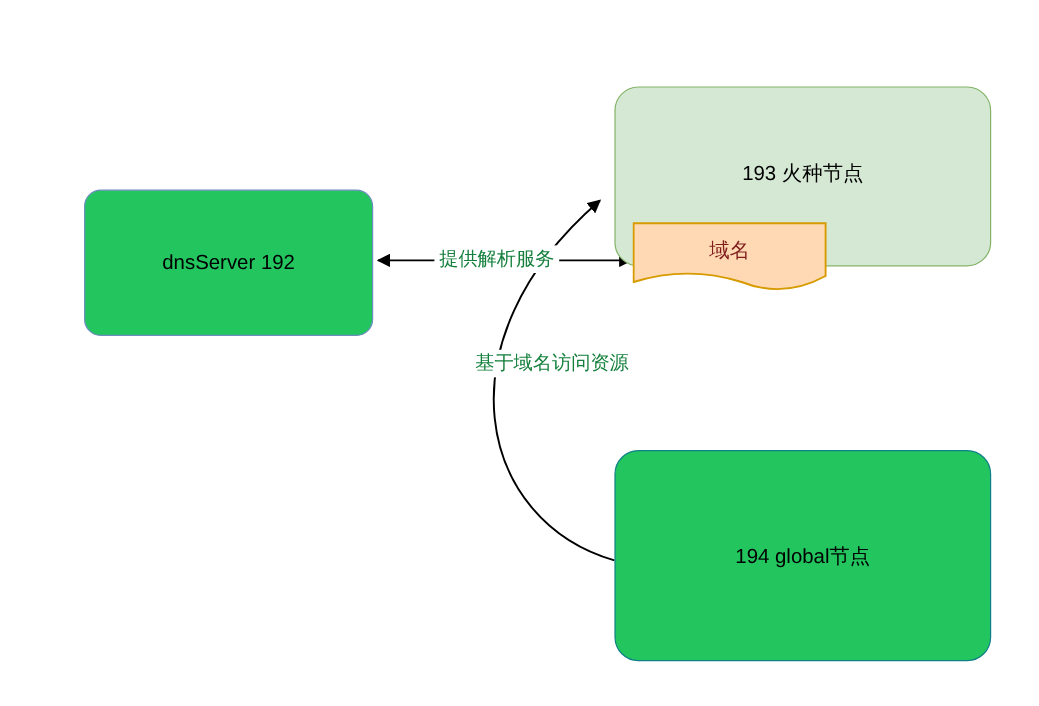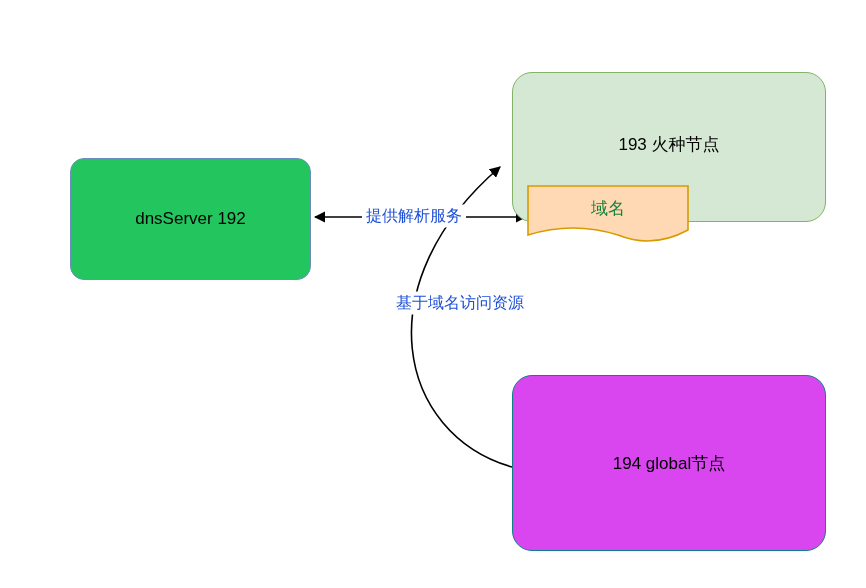--- a/index.html
+++ b/index.html
@@ -54,29 +54,29 @@
     position: absolute;
     left: 527px; top: 185px;
     width: 164px; height: 72px;
   }
   .doc-label {
     position: absolute;
     left: 527px; top: 197px;
     width: 162px;
     text-align: center;
     font-size: 17px;
-    color: #15803d;
+    color: #7f1d1d;
   }
   .edge-label {
     position: absolute;
     transform: translate(-50%, -50%);
     background: #ffffff;
     padding: 1px 4px;
     font-size: 16px;
-    color: #1d4ed8;
+    color: #15803d;
     white-space: nowrap;
   }
   .label-resolve { left: 414px; top: 216px; }
   .label-access  { left: 460px; top: 303px; }
 </style>
 </head>
 <body>
 
 <div class="canvas">
 
@@ -96,20 +96,20 @@
 
   <div class="node node-green" style="background-color: rgb(213, 232, 212); border-color: rgb(130, 179, 102);">
     <span class="node-label">193 火种节点</span>
   </div>
 
   <svg class="doc-svg">
     <path d="M1,1 L161,1 L161,45 Q126,64 91,50 Q46,36 1,50 Z" stroke-width="1.6" fill="#ffd9b3" stroke="#d79b00"></path>
   </svg>
   <div class="doc-label">域名</div>
 
-  <div class="node node-teal" style="background-color: #d946ef; border-color: rgb(14, 128, 136);">
+  <div class="node node-teal" style="background-color: #22c55e; border-color: rgb(14, 128, 136);">
     <span class="node-label">194 global节点</span>
   </div>
 
   <div class="edge-label label-resolve">提供解析服务</div>
   <div class="edge-label label-access">基于域名访问资源</div>
 
 </div>
 
 </body></html>

